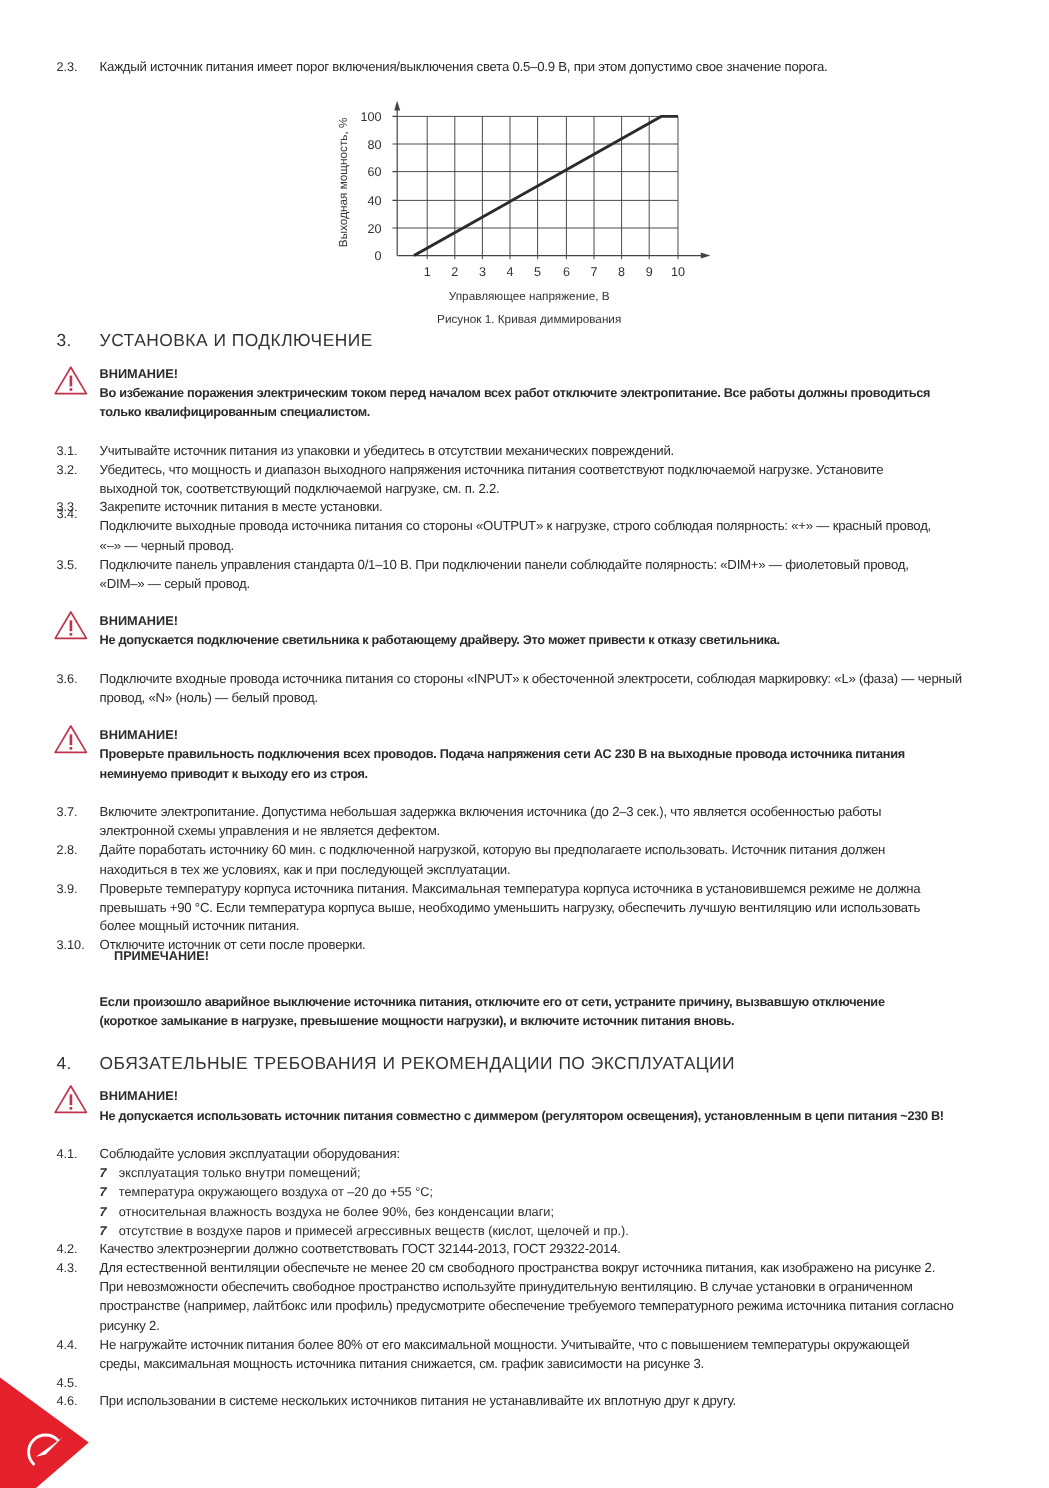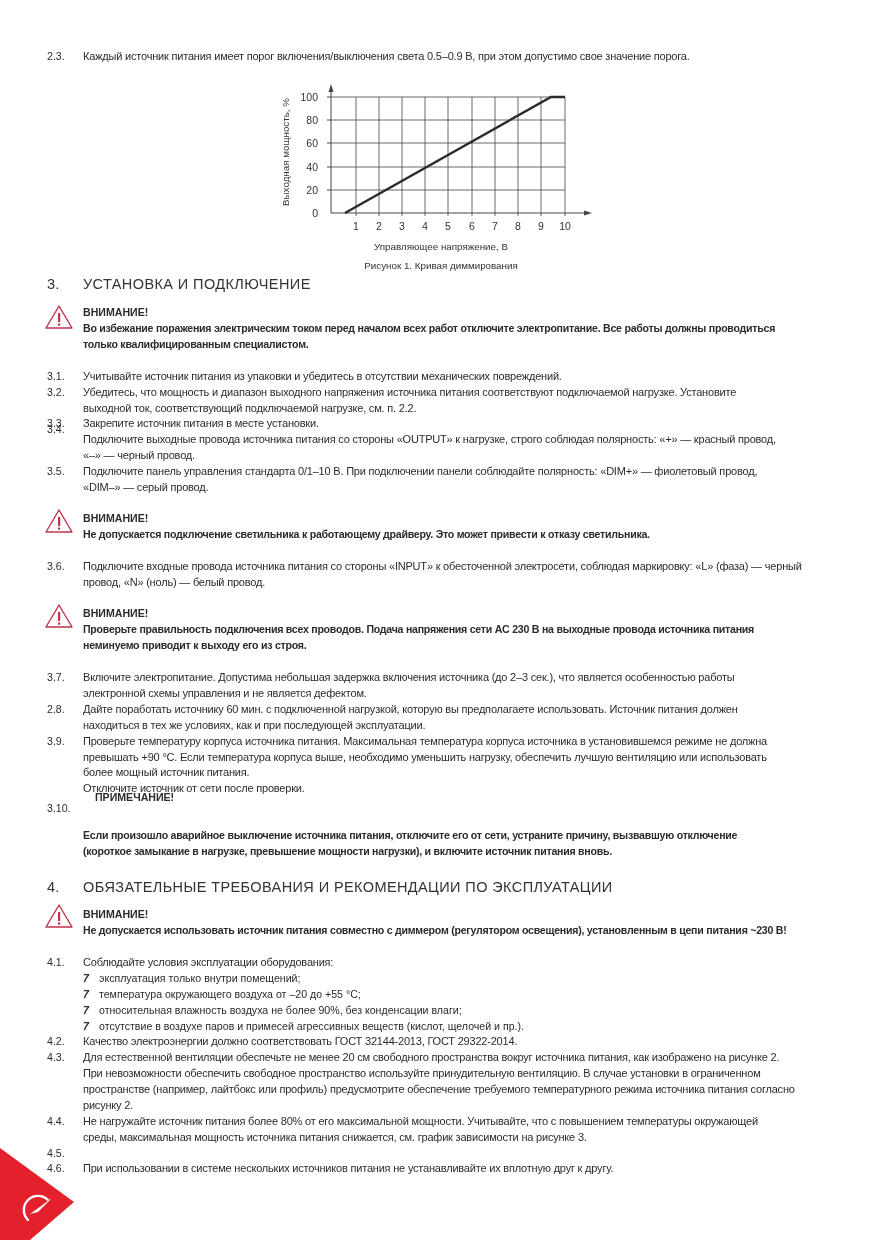--- a/index.html
+++ b/index.html
@@ -140,21 +140,21 @@
 
   <div class="num" style="top:701px;">2.8.</div>
   <div class="txt" style="top:701px;">Дайте поработать источнику 60 мин. с подключенной нагрузкой, которую вы предполагаете использовать. Источник питания должен</div>
   <div class="txt" style="top:717px;">находиться в тех же условиях, как и при последующей эксплуатации.</div>
 
   <div class="num" style="top:733px;">3.9.</div>
   <div class="txt" style="top:733px;">Проверьте температуру корпуса источника питания. Максимальная температура корпуса источника в установившемся режиме не должна</div>
   <div class="txt" style="top:749px;">превышать +90 °С. Если температура корпуса выше, необходимо уменьшить нагрузку, обеспечить лучшую вентиляцию или использовать</div>
   <div class="txt" style="top:764px;">более мощный источник питания.</div>
 
-  <div class="num" style="top:800px;">3.10.</div>
+  <div class="num" style="top:780px;">3.10.</div>
   <div class="txt" style="top:780px;">Отключите источник от сети после проверки.</div>
 
   <div class="warn-title" style="top:789px;padding-left:12px;">ПРИМЕЧАНИЕ!</div>
   <div class="warn-text" style="top:827px;">Если произошло аварийное выключение источника питания, отключите его от сети, устраните причину, вызвавшую отключение</div>
   <div class="warn-text" style="top:843px;">(короткое замыкание в нагрузке, превышение мощности нагрузки), и включите источник питания вновь.</div>
 
   <div class="h2num" style="top:879px;">4.</div>
   <div class="h2" style="top:879px;">ОБЯЗАТЕЛЬНЫЕ ТРЕБОВАНИЯ И РЕКОМЕНДАЦИИ ПО ЭКСПЛУАТАЦИИ</div>
 
   <svg class="warn-icon" style="top:903px;" viewBox="0 0 30 26">

